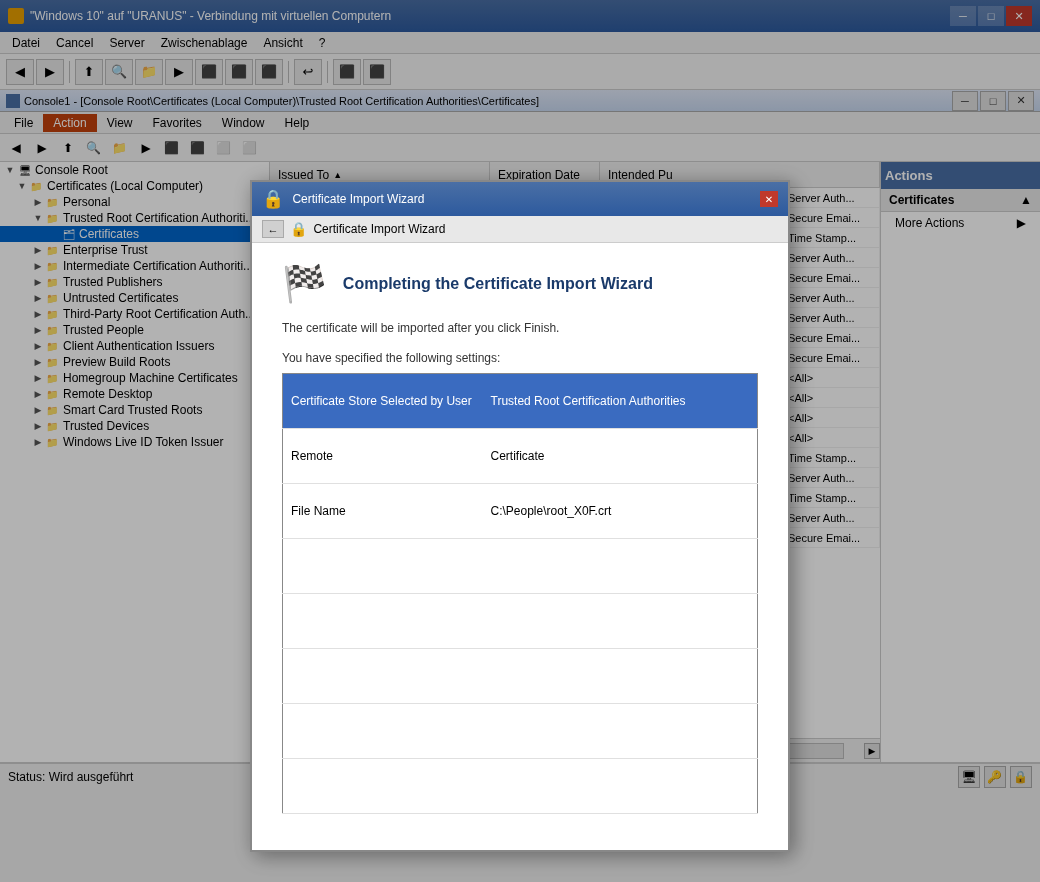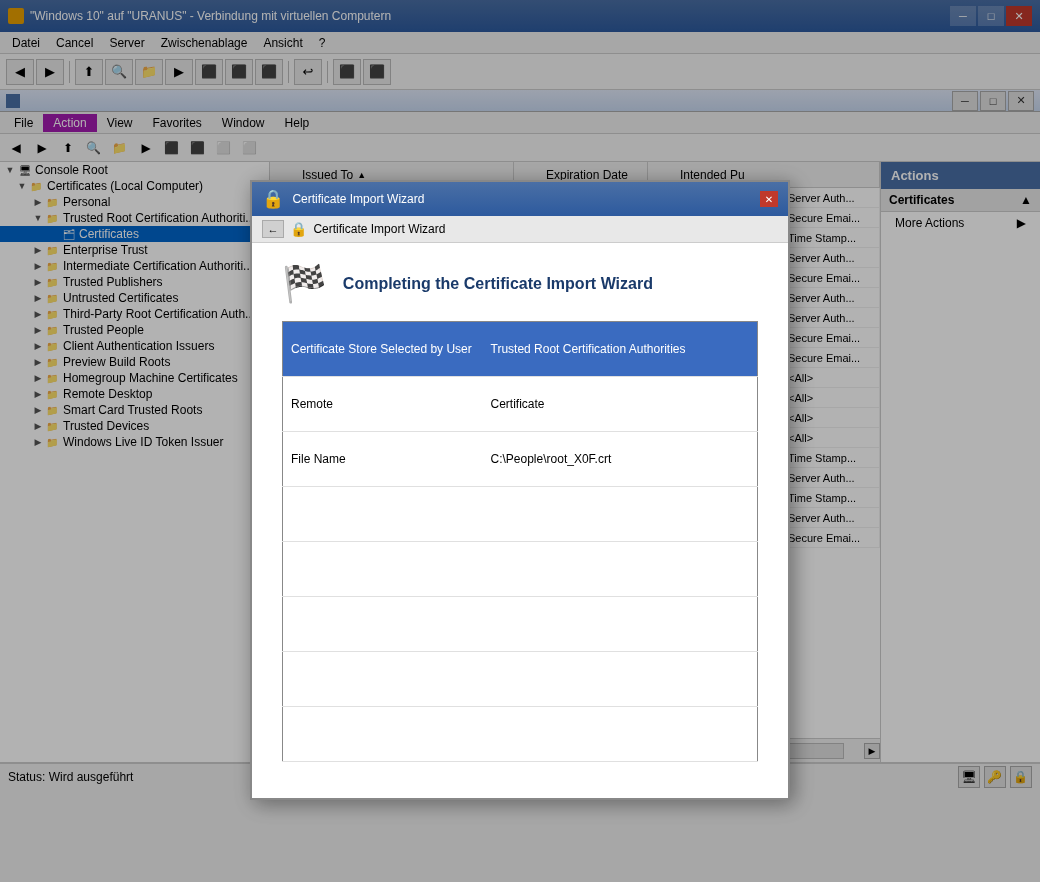--- a/index.html
+++ b/index.html
@@ -56,21 +56,21 @@
     
     .app-menu {
       height: 22px;
       background: #f0f0f0;
       border-bottom: 1px solid #ccc;
       display: flex; align-items: center;
       padding: 0 4px; gap: 0;
       font-size: 12px;
     }
     .app-menu-item { padding: 2px 10px; cursor: pointer; }
-    .app-menu-item.active { background: #a21caf; color: white; }
+    .app-menu-item.active { background: #c2410c; color: white; }
 
     
     .toolbar2 {
       height: 28px;
       background: #f5f5f5;
       border-bottom: 1px solid #ccc;
       display: flex; align-items: center;
       padding: 0 4px; gap: 2px;
     }
     .toolbar2-btn { width: 24px; height: 22px; background: transparent; border: 1px solid transparent; cursor: pointer; display: flex; align-items: center; justify-content: center; font-size: 12px; }
@@ -113,40 +113,40 @@
     }
 
     
     .table-header {
       display: flex;
       background: #f0f0f0;
       border-bottom: 1px solid #ccc;
       font-size: 12px;
       min-height: 26px;
     }
-    .th { padding: 4px 8px; border-right: 1px solid #ccc; cursor: pointer; user-select: none; display: flex; align-items: center; gap: 4px; margin-left: 24px; }
+    .th { padding: 4px 8px; border-right: 1px solid #ccc; cursor: pointer; user-select: none; display: flex; align-items: center; gap: 4px; }
     .sort-arrow { font-size: 9px; }
 
     
     .table-body { flex: 1; overflow-y: auto; }
     .table-row { display: flex; border-bottom: 1px solid #f0f0f0; min-height: 20px; }
     .td { padding: 2px 8px; border-right: 1px solid #f0f0f0; font-size: 11px; overflow: hidden; text-overflow: ellipsis; white-space: nowrap; display: flex; align-items: center; }
     .cert-icon { width: 14px; height: 14px; margin-right: 3px; display: inline-flex; align-items: center; justify-content: center; }
 
     
     .actions-panel {
       width: 160px;
       border-left: 1px solid #ccc;
       background: white;
       font-size: 12px;
     }
     .actions-header {
       background: #4a6fa5;
       color: white;
-      padding: 6px 10px;
+      padding: 6px 4px;
       font-weight: bold;
       font-size: 13px;
     }
     .actions-section-header {
       background: #e8e8e8;
       padding: 4px 8px;
       font-weight: bold;
       display: flex; align-items: center; justify-content: space-between;
       border-bottom: 1px solid #ccc;
       cursor: pointer;
@@ -293,20 +293,21 @@
   <button class="toolbar-btn">⬛</button>
   <div class="toolbar-sep"></div>
   <button class="toolbar-btn">↩</button>
   <div class="toolbar-sep"></div>
   <button class="toolbar-btn">⬛</button>
   <button class="toolbar-btn">⬛</button>
 </div>
 
 <div class="console-header">
   <span class="console-icon"></span>
+  <span>Console1 - [Console Root\Certificates (Local Computer)\Trusted Root Certification Authorities\Certificates]</span>
   <div style="margin-left:auto;display:flex;gap:2px;">
     <button class="title-bar-btn" style="background:#e0e0e0;color:#333;border:1px solid #aaa;">─</button>
     <button class="title-bar-btn" style="background:#e0e0e0;color:#333;border:1px solid #aaa;">□</button>
     <button class="title-bar-btn" style="background:#e0e0e0;color:#333;border:1px solid #aaa;">✕</button>
   </div>
 </div>
 
 <div class="app-menu">
   <span class="app-menu-item">File</span>
   <span class="app-menu-item active">Action</span>
@@ -621,20 +622,22 @@
       <button class="modal-nav-btn">←</button>
       <span class="cert-wizard-icon" style="font-size:14px;">🔒</span>
       <span>Certificate Import Wizard</span>
     </div>
 
     <div class="modal-body">
       <div style="display:flex;align-items:center;margin-bottom:16px;">
         <span style="font-size:36px;margin-right:16px;color:#1a3a6a;">🏁</span>
         <h2 style="font-size:16px;font-weight:bold;color:#1a3a6a;">Completing the Certificate Import Wizard</h2>
       </div>
+      <p style="margin-bottom:16px;color:#333;font-size:12px;">The certificate will be imported after you click Finish.</p>
+      <p style="margin-bottom:8px;font-size:12px;color:#333;">You have specified the following settings:</p>
       <table class="modal-table">
         <tbody>
             <tr class="selected-row">
           <td>Certificate Store Selected by User</td>
           <td>Trusted Root Certification Authorities</td>
         </tr>
         <tr>
           <td>Remote</td>
           <td>Certificate</td>
         </tr>

